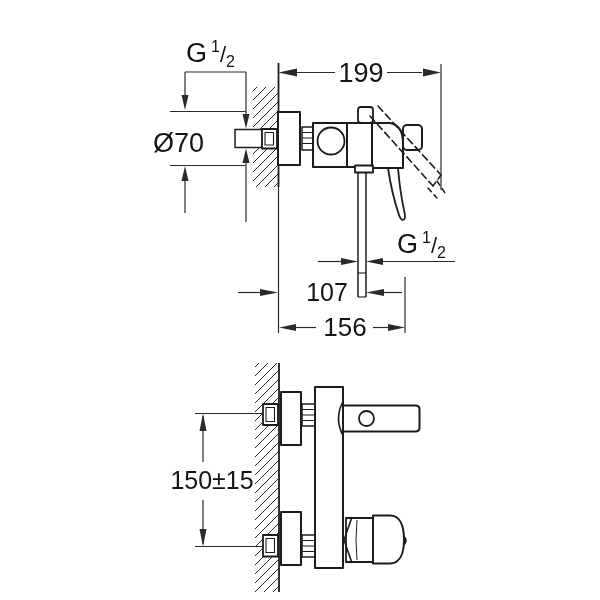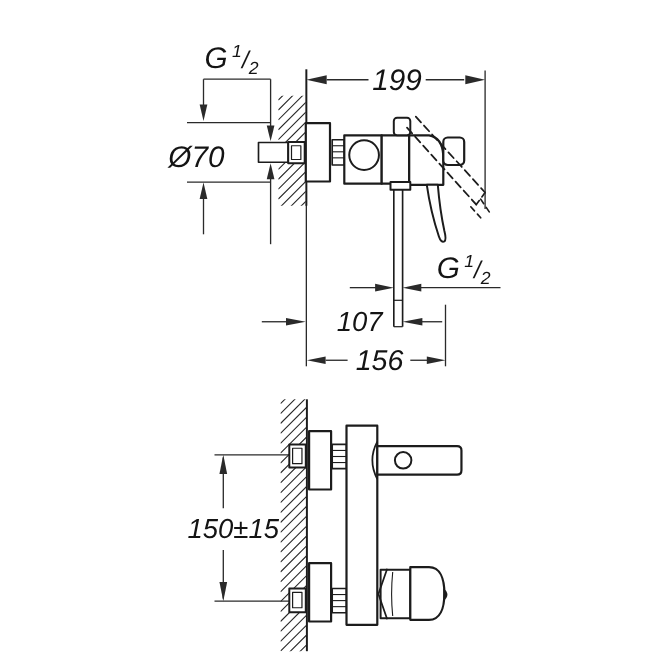--- a/index.html
+++ b/index.html
@@ -1,16 +1,16 @@
 <!DOCTYPE html>
 <html style="--bg: #ffffff; --line: #1c1c1c; --dimc: #2a2a2a; --ink: #141414;"><head>
 <meta charset="utf-8">
 <style>
   html,body{margin:0;padding:0;background:#fff;}
-  .canvas{position:relative;width:508px;height:600px;background:var(--bg,#fff);overflow:hidden;font-style:italic;}
+  .canvas{position:relative;width:508px;height:600px;background:var(--bg,#fff);overflow:hidden;}
   svg{display:block;}
   .o{stroke:var(--line,#1c1c1c);fill:#ffffff;stroke-linejoin:round;}
   .nf{fill:none;}
   .w2{stroke-width:2;}
   .w18{stroke-width:1.8;}
   .w16{stroke-width:1.6;}
   .w15{stroke-width:1.5;}
   .w11{stroke-width:1.1;}
   .w1{stroke-width:1;}
   .dim{stroke:var(--dimc,#262626);stroke-width:1.2;fill:none;}

